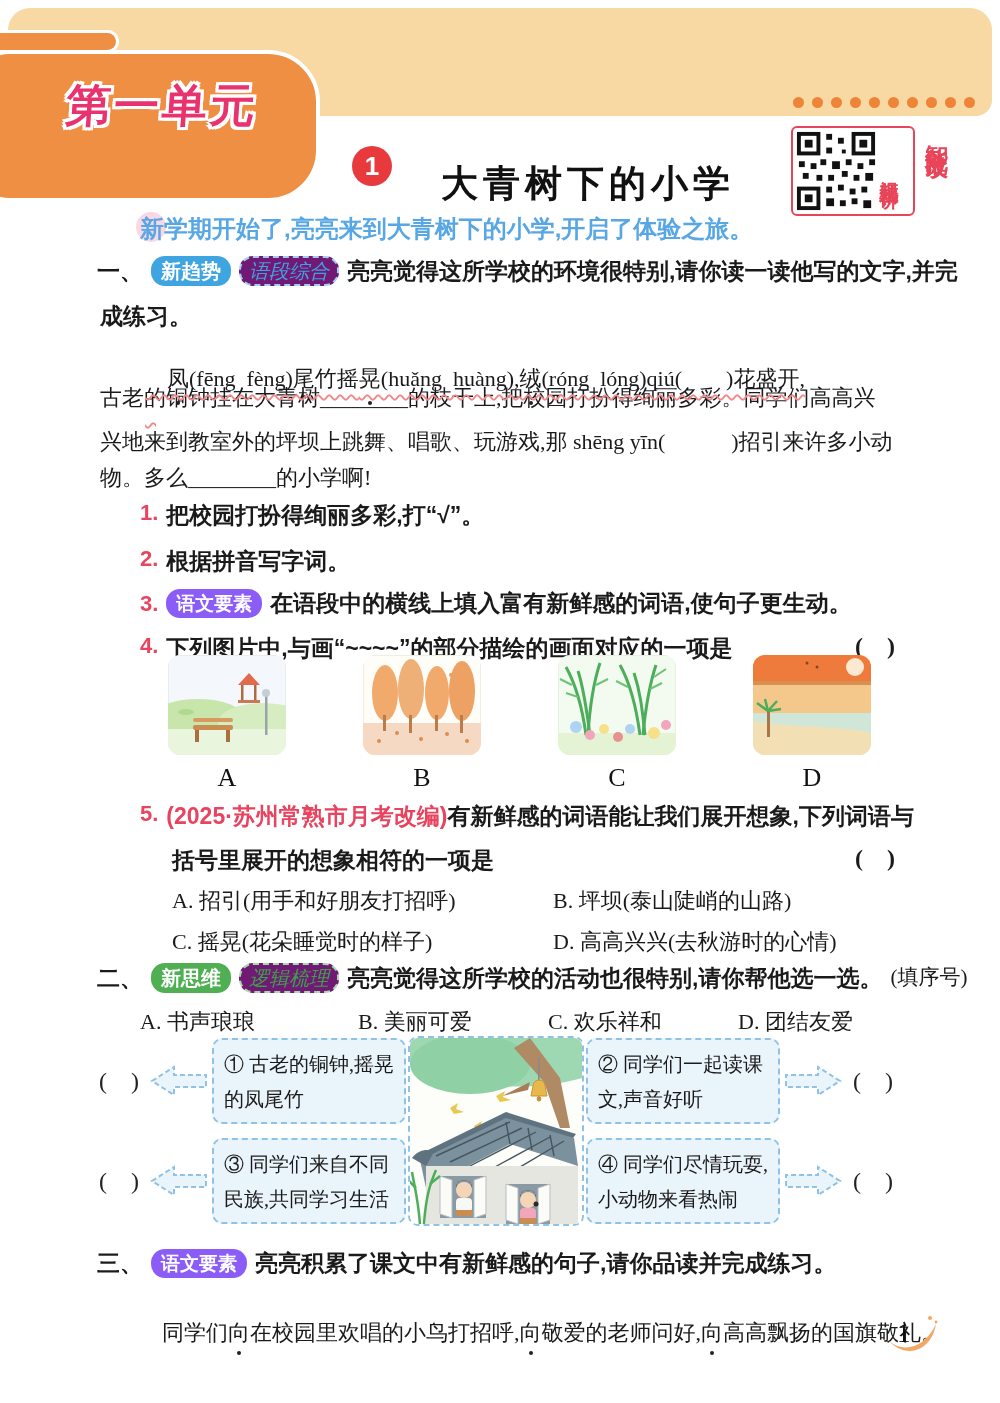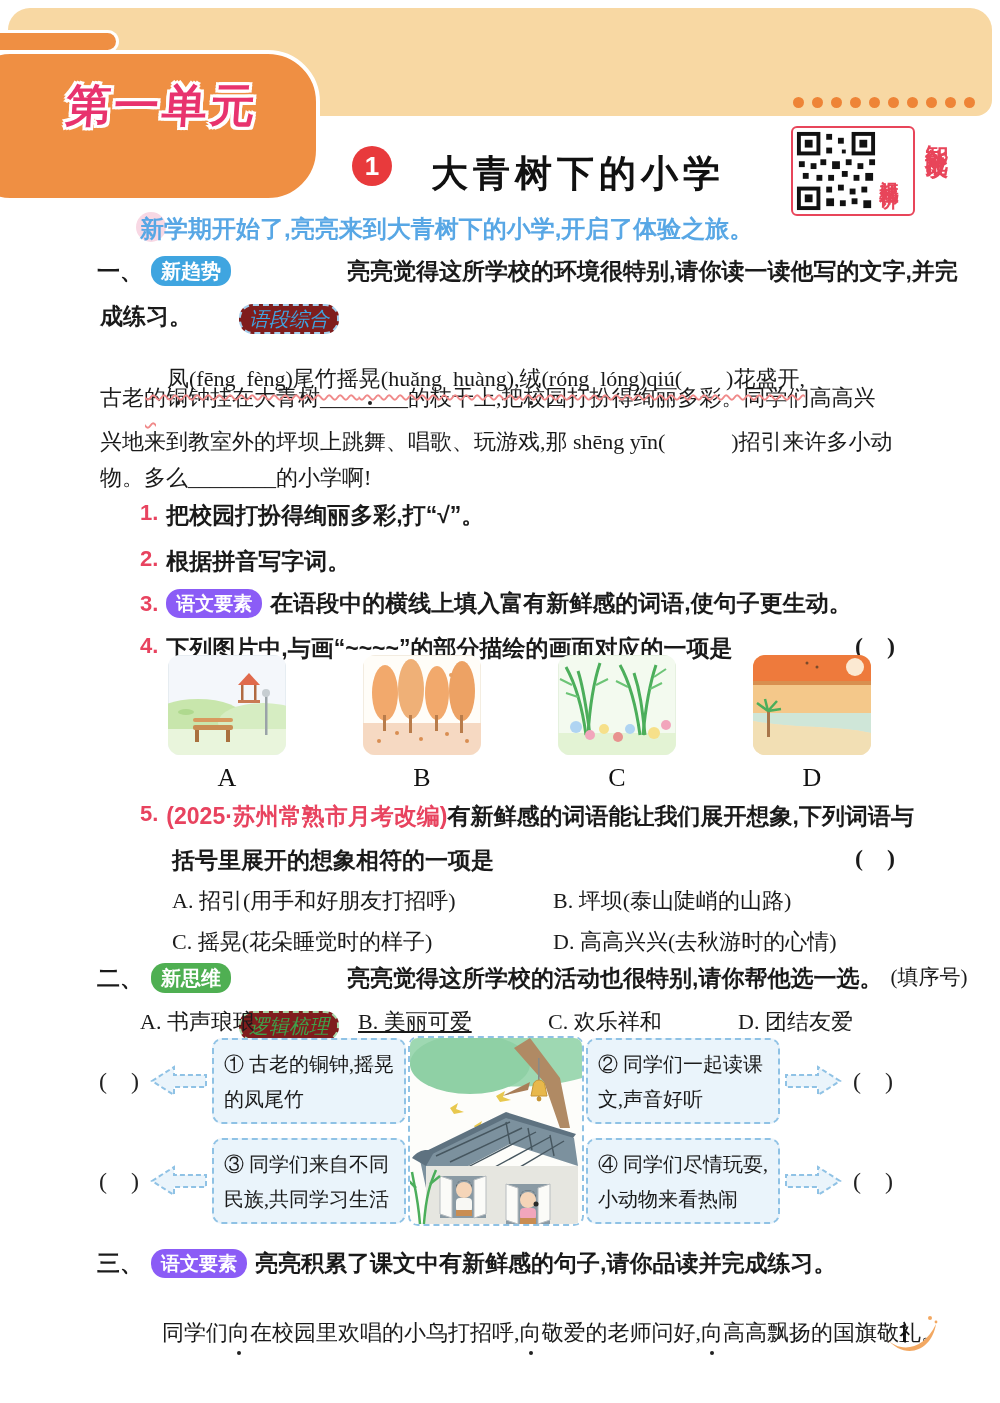--- a/index.html
+++ b/index.html
@@ -17,21 +17,21 @@
         letter-spacing:3px;transform:skewX(-4deg);
         text-shadow:-3px -3px 0 #fff,3px -3px 0 #fff,-3px 3px 0 #fff,3px 3px 0 #fff,
                     0 -3px 0 #fff,0 3px 0 #fff,-3px 0 0 #fff,3px 0 0 #fff;}
   .dotsrow{position:absolute;top:97px;left:793px;display:flex;gap:8px;}
   .dotsrow span{width:11px;height:11px;border-radius:50%;background:#EE8437;display:block;}
 
   
   .numcircle{position:absolute;top:146px;left:352px;width:40px;height:40px;border-radius:50%;
         background:#E83A3C;color:#fff;font-weight:800;font-size:26px;display:flex;
         align-items:center;justify-content:center;}
-  .lessontitle{position:absolute;top:143px;left:425px;margin:6px;font-family:"Liberation Serif",serif;
+  .lessontitle{position:absolute;top:143px;left:425px;margin:16px;font-family:"Liberation Serif",serif;
         font-weight:900;font-size:37px;letter-spacing:5px;color:#111;}
 
   
   .qrbox{position:absolute;top:126px;left:791px;width:124px;height:90px;border:2px solid #E8455A;
         border-radius:6px;display:flex;align-items:center;padding:2px;box-sizing:border-box;background:#fff;}
   .qrcap{writing-mode:vertical-rl;font-size:19px;line-height:1;color:#E8455A;font-weight:700;
         letter-spacing:3px;margin-left:3px;}
   .qrside{position:absolute;top:126px;left:922px;writing-mode:vertical-rl;font-size:23px;
         color:#E8455A;font-weight:700;letter-spacing:4px;height:92px;}
 
@@ -48,21 +48,21 @@
   .qnum{color:#E8435F;font-weight:800;font-size:22px;}
   .redsrc{color:#E8435F;}
 
   
   .badge{display:inline-block;font-size:20px;line-height:1;padding:5px 10px;border-radius:14px;}
   .bsolid{color:#fff;font-weight:700;}
   .bblue{background:#3FA5E0;}
   .bgreen{background:#4FAF52;}
   .bpink{background:#8b5cf6;font-size:19px;}
   .bdash{border:2px dashed #A5CFEC;color:#3FA3E0;font-family:"Liberation Serif",serif;
-        font-style:italic;background:#7f1d1d;padding:3px 8px;margin-top:48px;}
+        font-style:italic;background:#701a75;padding:3px 8px;}
   .bdashgreen{border-color:#A9D8AA;color:#3FA04A;}
 
   
   .passline{white-space:pre-wrap;}
   .wavy{text-decoration:underline wavy #F08A8A 1.5px;text-underline-offset:8px;}
   .dotc{position:relative;}
   .dotc::after{content:"";position:absolute;left:50%;bottom:-14px;width:4px;height:4px;
         margin-left:-2px;border-radius:50%;background:#222;}
   .s3line .dotc::after{bottom:-10px;}
 
@@ -300,21 +300,21 @@
   <div class="abs kai" style="top:927px;left:553px;">D. 高高兴兴(去秋游时的心情)</div>
 
   <div class="abs flexrow" style="top:963px;left:97px;">
     <span class="hei">二、</span>
     <span class="badge bsolid bgreen">新思维</span>
     <span class="badge bdash bdashgreen">逻辑梳理</span>
     <span class="hei">亮亮觉得这所学校的活动也很特别,请你帮他选一选。</span>
     <span class="kai" style="font-size:21px;">(填序号)</span>
   </div>
   <div class="abs kai" style="top:1007px;left:140px;">A. 书声琅琅</div>
-  <div class="abs kai" style="top:1007px;left:358px;text-decoration:underline;">B. 美丽可爱</div>
+  <div class="abs kai" style="top:1007px;left:358px;">B. 美丽可爱</div>
   <div class="abs kai" style="top:1007px;left:548px;">C. 欢乐祥和</div>
   <div class="abs kai" style="top:1007px;left:738px;">D. 团结友爱</div>
 
   <div class="diagram">
     <span class="dparen">(    )</span>
     <svg width="58" height="40" viewBox="0 0 58 40">
       <polygon points="2,20 24,6 24,14 56,14 56,26 24,26 24,34" fill="#EAF4FB" stroke="#8FC2E5" stroke-width="2" stroke-dasharray="5 3"></polygon>
     </svg>
     <div class="dbox">① 古老的铜钟,摇晃的凤尾竹</div>
     <svg class="schoolimg" viewBox="0 0 172 186">

